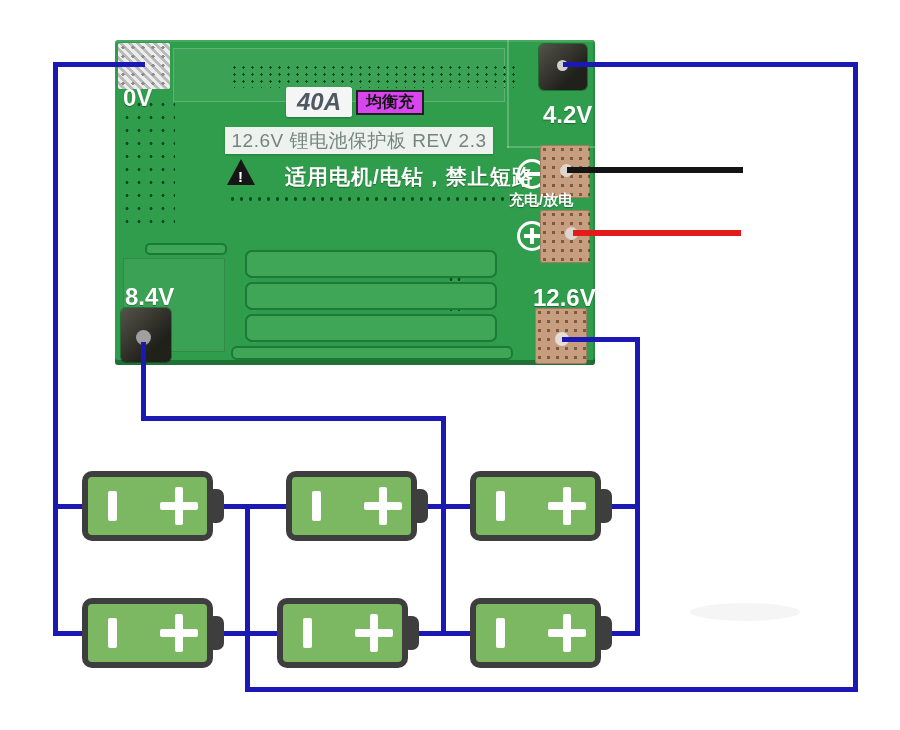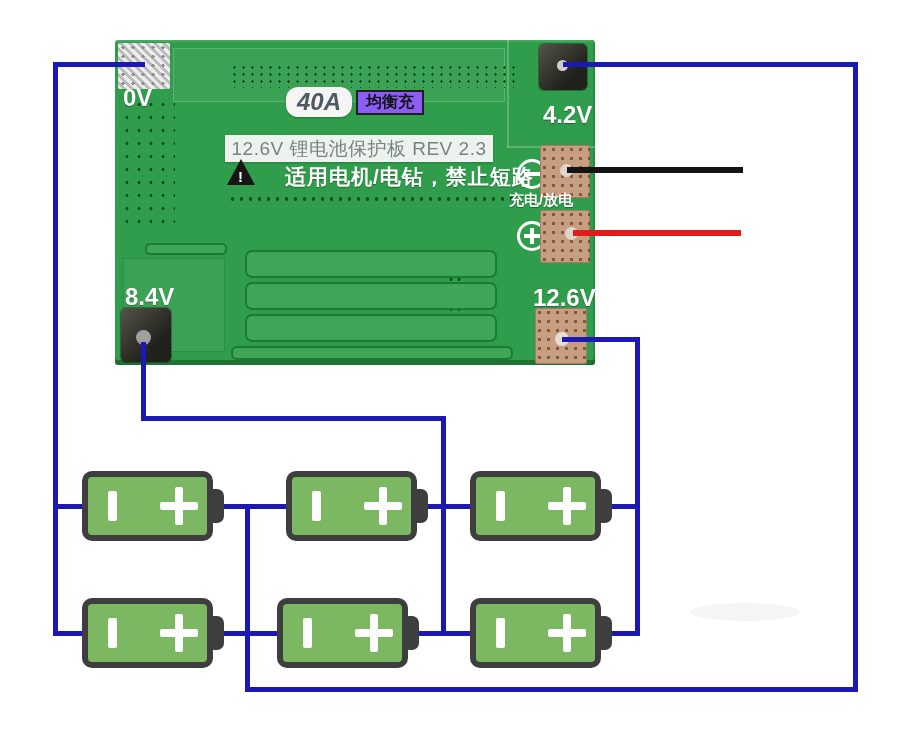--- a/index.html
+++ b/index.html
@@ -22,23 +22,23 @@
   .pad-tan{position:absolute;background:#c79e7f;border-radius:3px;
            background-image:radial-gradient(#7d5a41 1.6px, transparent 1.8px);background-size:9px 9px;
            box-shadow:inset 0 0 0 1px rgba(0,0,0,.2);}
   .pad-dark{position:absolute;background:linear-gradient(135deg,#55544a,#21211c 70%);border-radius:5px;
             box-shadow:0 0 0 1px rgba(0,0,0,.3);}
   .pad-silver{position:absolute;background:#d6d6d6;border-radius:2px;
               background-image:radial-gradient(#8f8f8f 1.6px, transparent 1.8px),
                                repeating-linear-gradient(45deg,rgba(255,255,255,.55) 0 3px,rgba(160,160,160,.5) 3px 6px);
               background-size:10px 9px,auto;}
   .hole{position:absolute;border-radius:50%;}
-  .badge40{position:absolute;background:#f5f5f5;border-radius:12px;display:flex;align-items:center;justify-content:center;
+  .badge40{position:absolute;background:#f5f5f5;border-radius:2px;display:flex;align-items:center;justify-content:center;
            font-style:italic;font-weight:bold;color:#4e5a63;font-size:24px;box-shadow:0 1px 2px rgba(0,0,0,.25);}
-  .badgeBal{position:absolute;background:#8b5cf6;border:2px solid #1f1f1f;display:flex;align-items:center;justify-content:center;
+  .badgeBal{position:absolute;background:#d946ef;border:2px solid #1f1f1f;display:flex;align-items:center;justify-content:center;
             font-weight:bold;color:#111;font-size:16px;}
   .strip{position:absolute;background:#eef2ee;display:flex;align-items:center;justify-content:center;
          color:#76857c;font-size:19px;letter-spacing:.5px;box-shadow:0 1px 2px rgba(0,0,0,.2);}
   .warnline{position:absolute;color:#fff;font-weight:bold;font-size:21px;letter-spacing:1px;
             text-shadow:0 1px 1px rgba(0,0,0,.35);}
   .tri{position:absolute;width:0;height:0;border-left:14px solid transparent;border-right:14px solid transparent;
        border-bottom:26px solid #161616;}
   .tri-mark{position:absolute;color:#fff;font-weight:bold;font-size:15px;}
   .circ-sym{position:absolute;width:24px;height:24px;border:3px solid #fff;border-radius:50%;}
   .circ-sym .hbar{position:absolute;left:4px;top:10px;width:16px;height:4px;background:#fff;}
@@ -99,21 +99,21 @@
     <div class="pad-silver" style="left:3px;top:3px;width:52px;height:46px;"></div>
     <div class="pcb-label" style="left:8px;top:46px;">0V</div>
 
     <div class="pad-dark" style="left:424px;top:4px;width:48px;height:46px;"></div>
     <div class="hole" style="left:442px;top:20px;width:11px;height:11px;background:#cfcfcf;"></div>
     <div class="pcb-label" style="left:428px;top:63px;">4.2V</div>
 
     <div class="badge40" style="left:171px;top:47px;width:66px;height:30px;">40A</div>
     <div class="badgeBal" style="left:241px;top:50px;width:64px;height:21px;">均衡充</div>
 
-    <div class="strip" style="left:110px;top:87px;width:268px;height:27px;margin-top:8px;">12.6V 锂电池保护板 REV 2.3</div>
+    <div class="strip" style="left:110px;top:87px;width:268px;height:27px;">12.6V 锂电池保护板 REV 2.3</div>
 
     <div class="tri" style="left:112px;top:119px;"></div>
     <div class="tri-mark" style="left:123px;top:128px;">!</div>
     <div class="warnline" style="left:143px;top:123px;margin-left:27px;">适用电机/电钻，禁止短路</div>
 
     <div class="circ-sym" style="left:402px;top:119px;">
         <div class="hbar"></div>
       </div>
     <div class="pad-tan" style="left:425px;top:105px;width:50px;height:53px;"></div>
     <div class="hole" style="left:445px;top:124px;width:13px;height:13px;background:#ded6cc;"></div>

